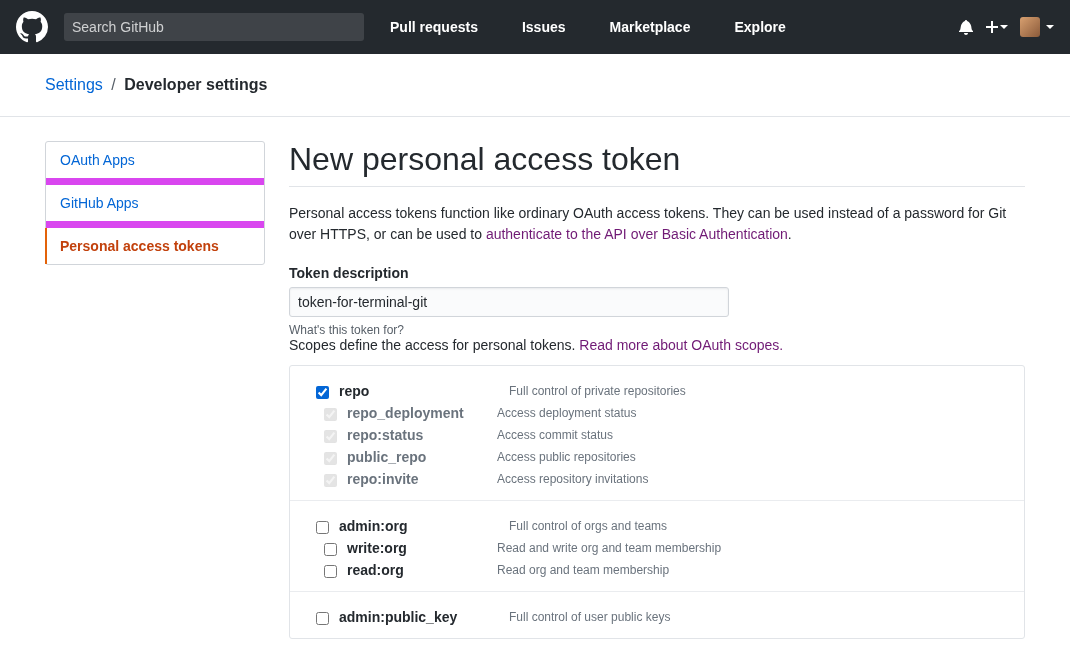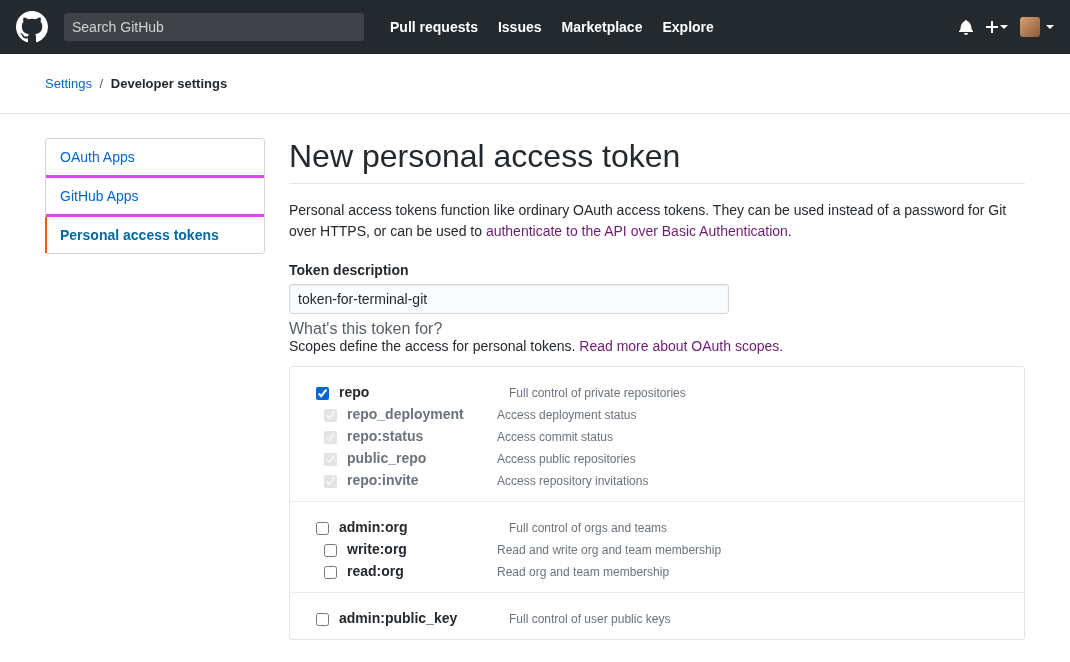--- a/index.html
+++ b/index.html
@@ -5,60 +5,60 @@
     * { box-sizing: border-box; margin: 0; padding: 0; }
     body { font-family: -apple-system, BlinkMacSystemFont, "Segoe UI", Helvetica, Arial, sans-serif; font-size: 14px; color: #24292e; background: #fff; }
     a { color: #701a75; text-decoration: none; cursor: pointer; }
     
     
     .header { background: #24292e; height: 54px; display: flex; align-items: center; padding: 16px 16px; }
     .header .logo { color: #fff; margin-right: 16px; display: flex; align-items: center; }
     .header .logo svg { fill: #fff; }
     .search-input { background: hsla(0,0%,100%,0.125); border: none; border-radius: 3px; color: #fff; font-size: 14px; padding: 6px 8px; width: 300px; outline: none; }
     .search-input::placeholder { color: hsla(0,0%,100%,0.75); }
-    .header-nav { display: flex; margin-left: 16px; }
+    .header-nav { display: flex; margin-left: 16px; gap: 24px; }
     .header-nav a { color: #fff; font-weight: 600; padding: 0 10px; font-size: 14px; }
     .header-right { margin-left: auto; display: flex; align-items: center; gap: 12px; }
     .bell-icon, .plus-icon { color: #fff; fill: #fff; display:flex; align-items:center; cursor:pointer; }
     .caret { display:inline-block; width:0; height:0; border-left:4px solid transparent; border-right:4px solid transparent; border-top:4px solid #fff; vertical-align: middle; margin-left:2px;}
     .avatar { width: 20px; height: 20px; border-radius: 3px; background: linear-gradient(135deg,#d8a070,#8a5a3a); cursor:pointer;}
     
     
     .subnav { border-bottom: 1px solid #e1e4e8; padding: 22px 0 22px 0; }
-    .subnav-inner { max-width: 1012px; margin: 0 auto; padding: 0 16px; font-size: 13px; }
+    .subnav-inner { max-width: 1012px; margin: 0 auto; padding: 0 16px; font-size: 16px; }
     .subnav a { color: #0366d6; }
     .subnav .sep { color: #586069; margin: 0 4px; }
     .subnav strong { color: #24292e; font-weight: 600; }
     
     
     .container { max-width: 1012px; margin: 0 auto; padding: 24px 16px; display: flex; gap: 24px; }
     .sidebar { width: 220px; flex-shrink: 0; }
     .main { flex: 1; }
     
     .menu { list-style: none; border: 1px solid #d1d5da; border-radius: 3px; background:#fff;}
-    .menu-item { display: block; padding: 10px 14px; border-bottom: 3px solid #d946ef; color: #0366d6; cursor:pointer; font-size:14px;}
+    .menu-item { display: block; padding: 10px 14px; border-bottom: 7px solid #d946ef; color: #0366d6; cursor:pointer; font-size:14px;}
     .menu-item:last-child { border-bottom: none; }
-    .menu-item.selected { font-weight: 600; color: #0369a1; border-left: 2px solid #e36209; margin-left:-1px; padding-left:13px; cursor:default;}
+    .menu-item.selected { font-weight: 600; color: #c2410c; border-left: 2px solid #e36209; margin-left:-1px; padding-left:13px; cursor:default;}
     
     h1.page-title { font-size: 32px; font-weight: 400; margin-bottom: 8px; }
     hr.rule { border: none; border-bottom: 1px solid #e1e4e8; margin: 8px 0 16px; }
     
     .intro { color: #24292e; margin-bottom: 20px; line-height:1.5;}
     
     .form-label { font-weight: 600; display: block; margin-bottom: 6px; font-size:14px;}
     .form-input { width: 440px; max-width:100%; padding: 6px 8px; font-size: 14px; border: 1px solid #d1d5da; border-radius: 3px; box-shadow: inset 0 1px 2px rgba(27,31,35,0.075); background:#fafbfc; color:#24292e;}
-    .note { font-size: 16px; color: #586069; margin-top: 6px; }
+    .note { font-size: 12px; color: #586069; margin-top: 6px; }
     
     .section-title { font-weight: 600; margin-top: 20px; margin-bottom: 4px; font-size:14px;}
     .section-desc { color: #24292e; margin-bottom: 12px; font-size:14px;}
     
     .scope-box { border: 1px solid #e1e4e8; border-radius: 3px; }
     .scope-group { border-bottom: 1px solid #eaecef; padding: 14px 14px 10px 14px; }
     .scope-group:last-child { border-bottom: none; }
-    .scope-row { display: flex; align-items: flex-end; padding: 3px 12px; }
+    .scope-row { display: flex; align-items: center; padding: 3px 12px; }
     .scope-row.child { padding-left: 20px; }
     .scope-check { margin-right: 10px; margin-top: 2px; cursor:pointer; width:13px; height:13px;}
     .scope-check.implied { opacity: 0.6; }
     .scope-name { font-weight: 600; width: 170px; flex-shrink:0; font-size:14px;}
     .scope-name.implied { color: #6a737d; }
     .scope-row.child .scope-name { width: 150px; }
     .scope-desc { color: #6a737d; font-size:12px;}
     input[type=checkbox] { accent-color: #0366d6; }
   </style>
 </head>

